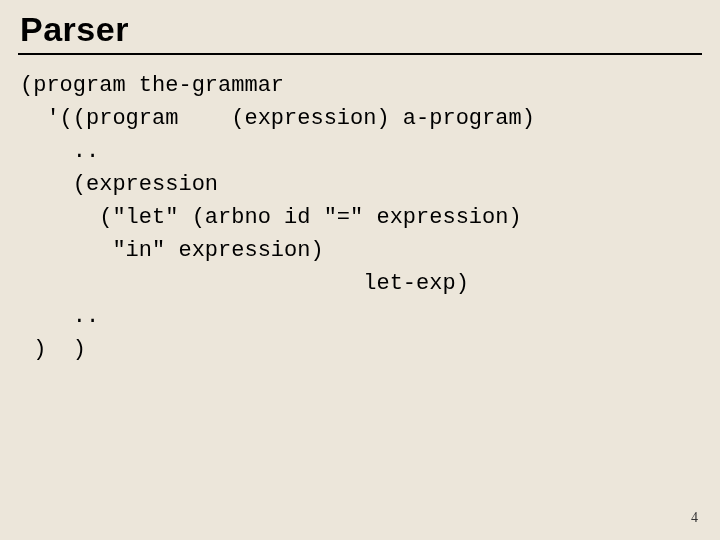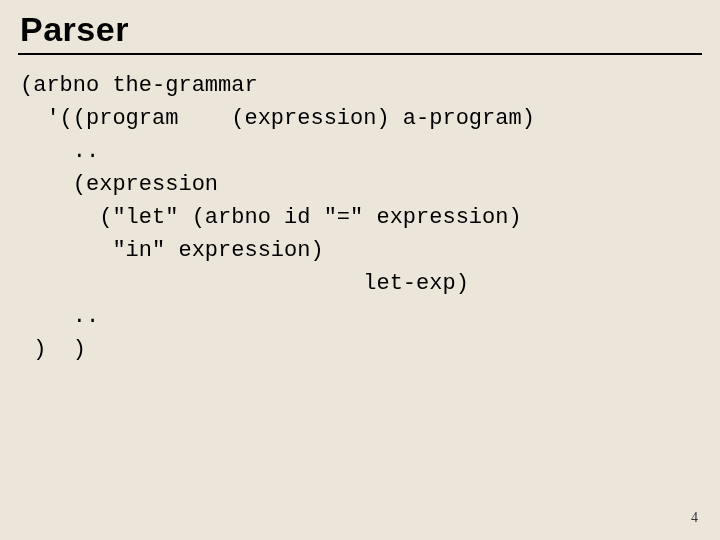--- a/index.html
+++ b/index.html
@@ -46,21 +46,21 @@
     font-size: 14px;
     color: #333;
   }
 </style>
 </head>
 <body>
 
 <div class="slide">
   <h1 class="title">Parser</h1>
   <hr class="rule">
-  <div class="code"><span>(arbno the-grammar</span>
+  <div class="code"><span>(program the-grammar</span>
 <span>  '((program    (expression) a-program)</span>
 <span>    ..</span>
 <span>    (expression</span>
 <span>      ("let" (arbno id "=" expression)</span>
 <span>       "in" expression)</span>
 <span>                          let-exp)</span>
 <span>    ..</span>
 <span> )  )</span></div>
   <div class="pagenum">4</div>
 </div>

